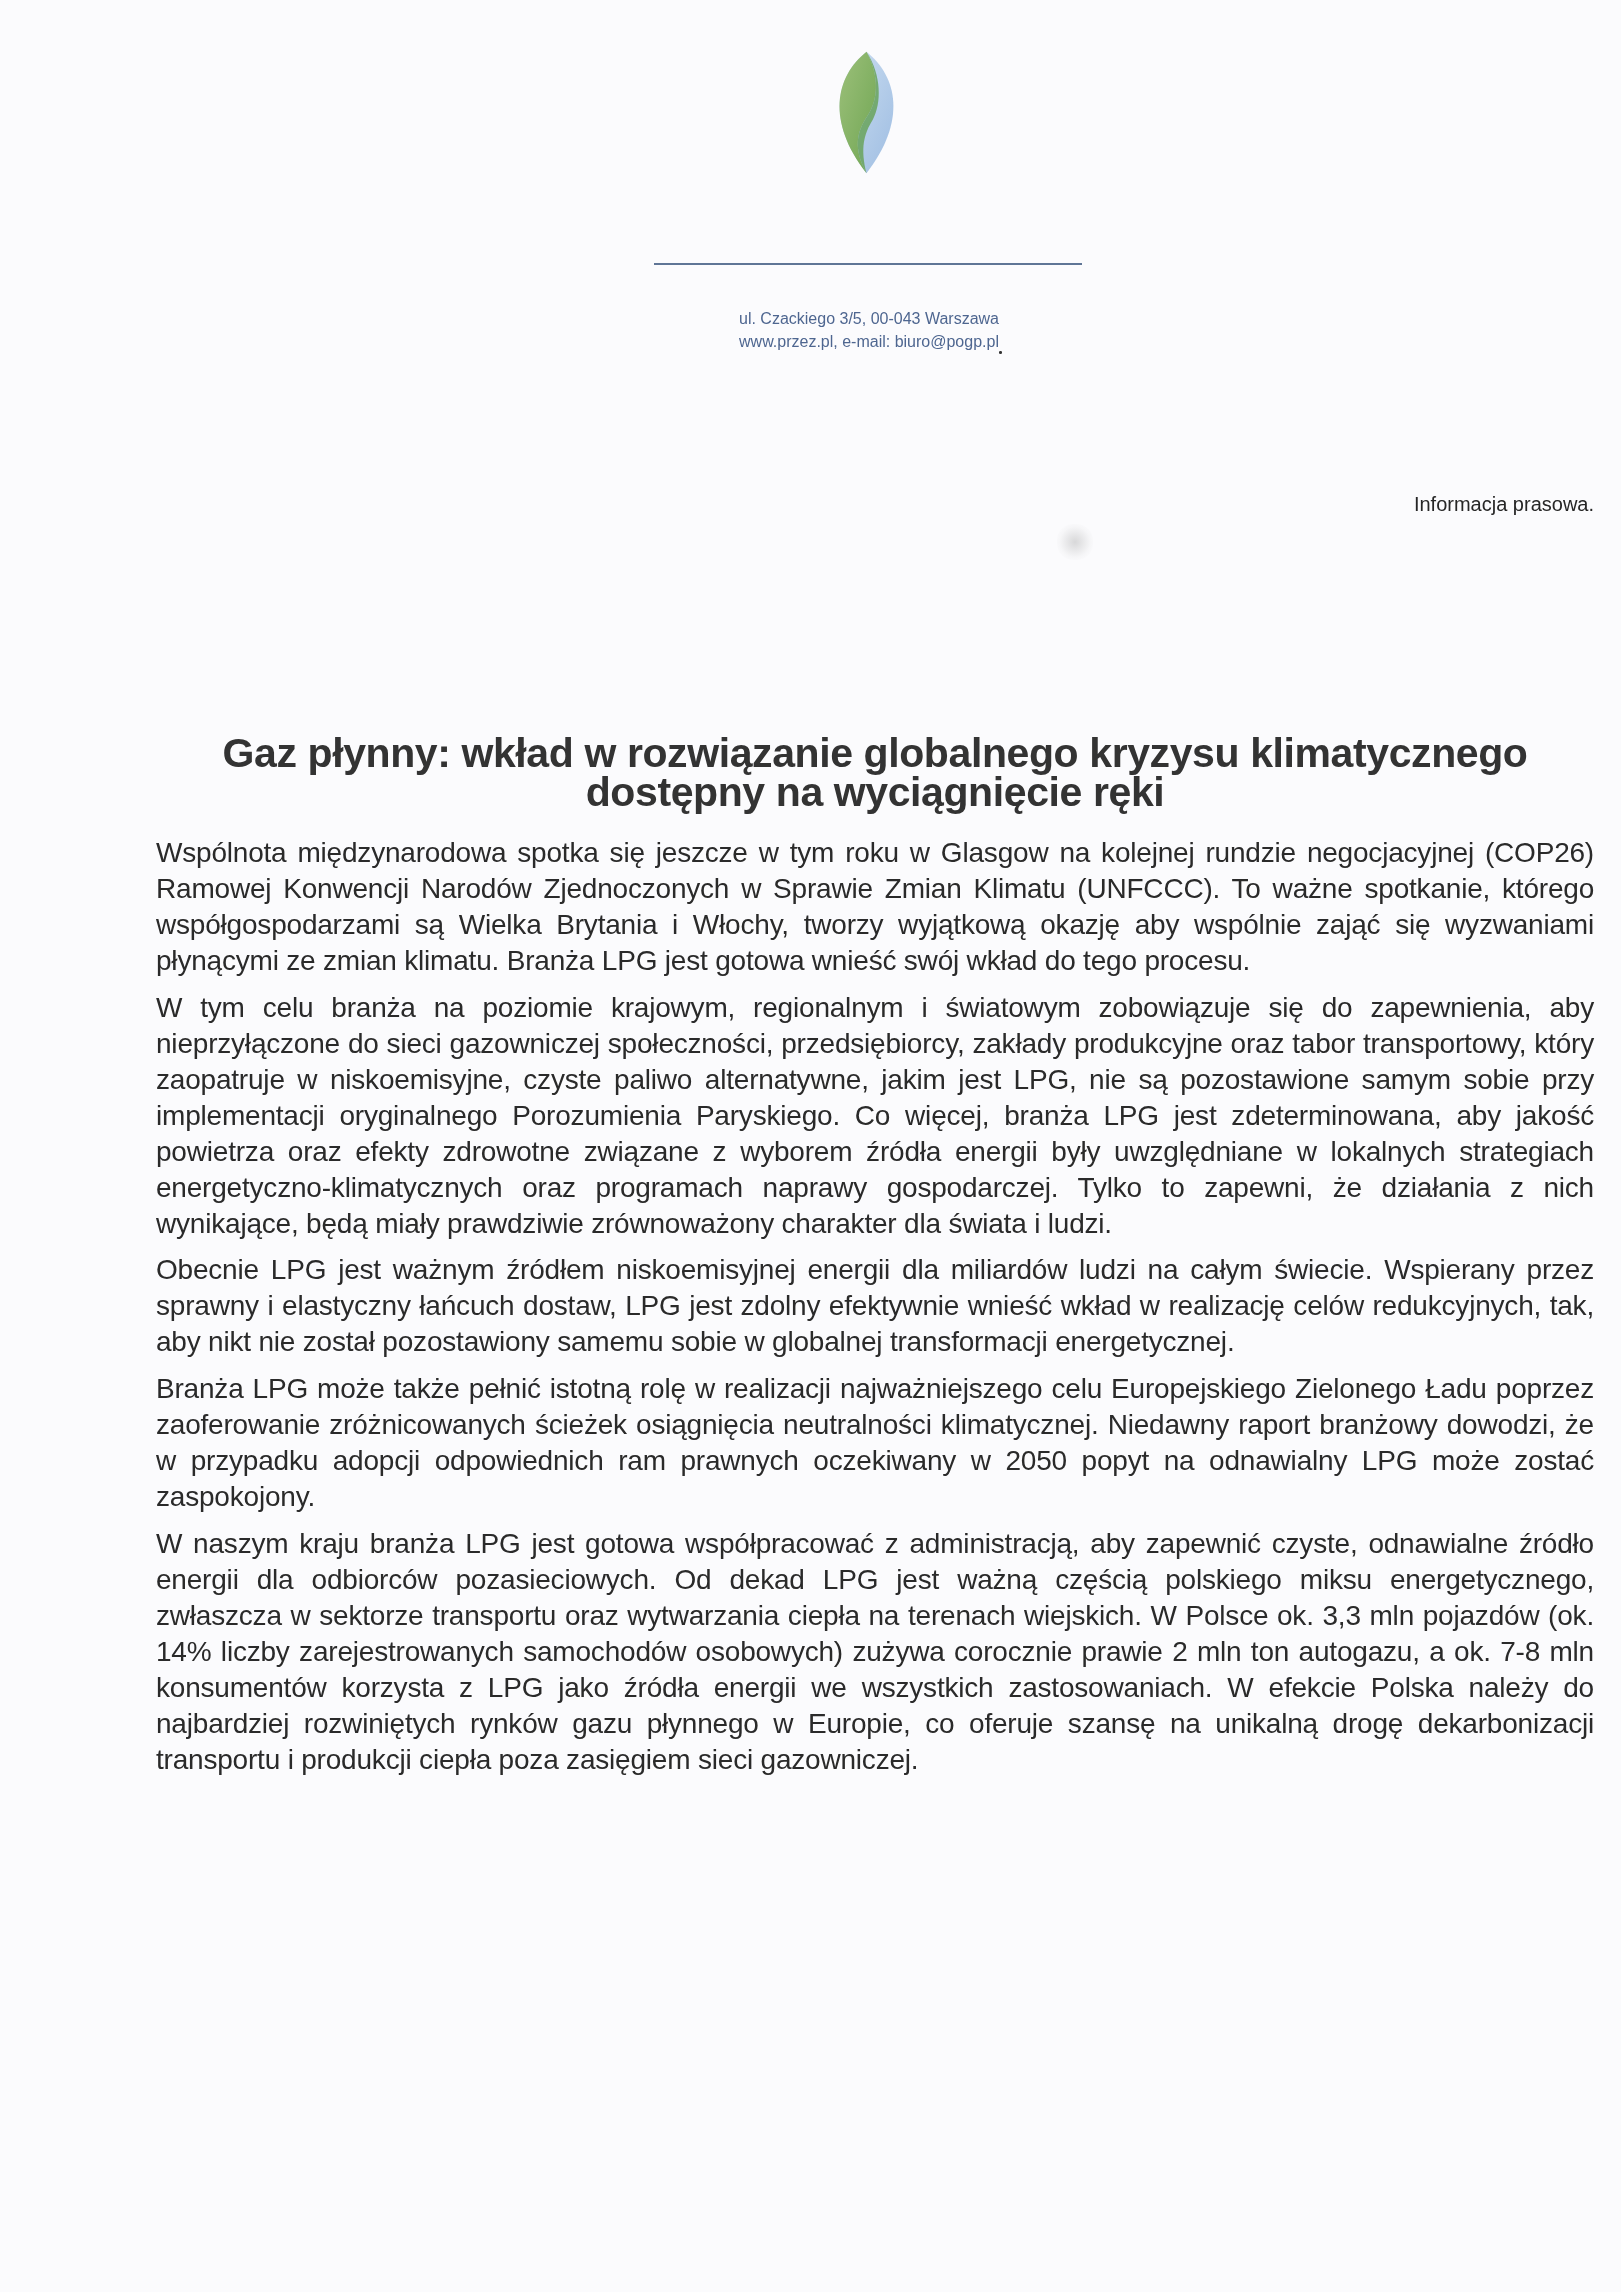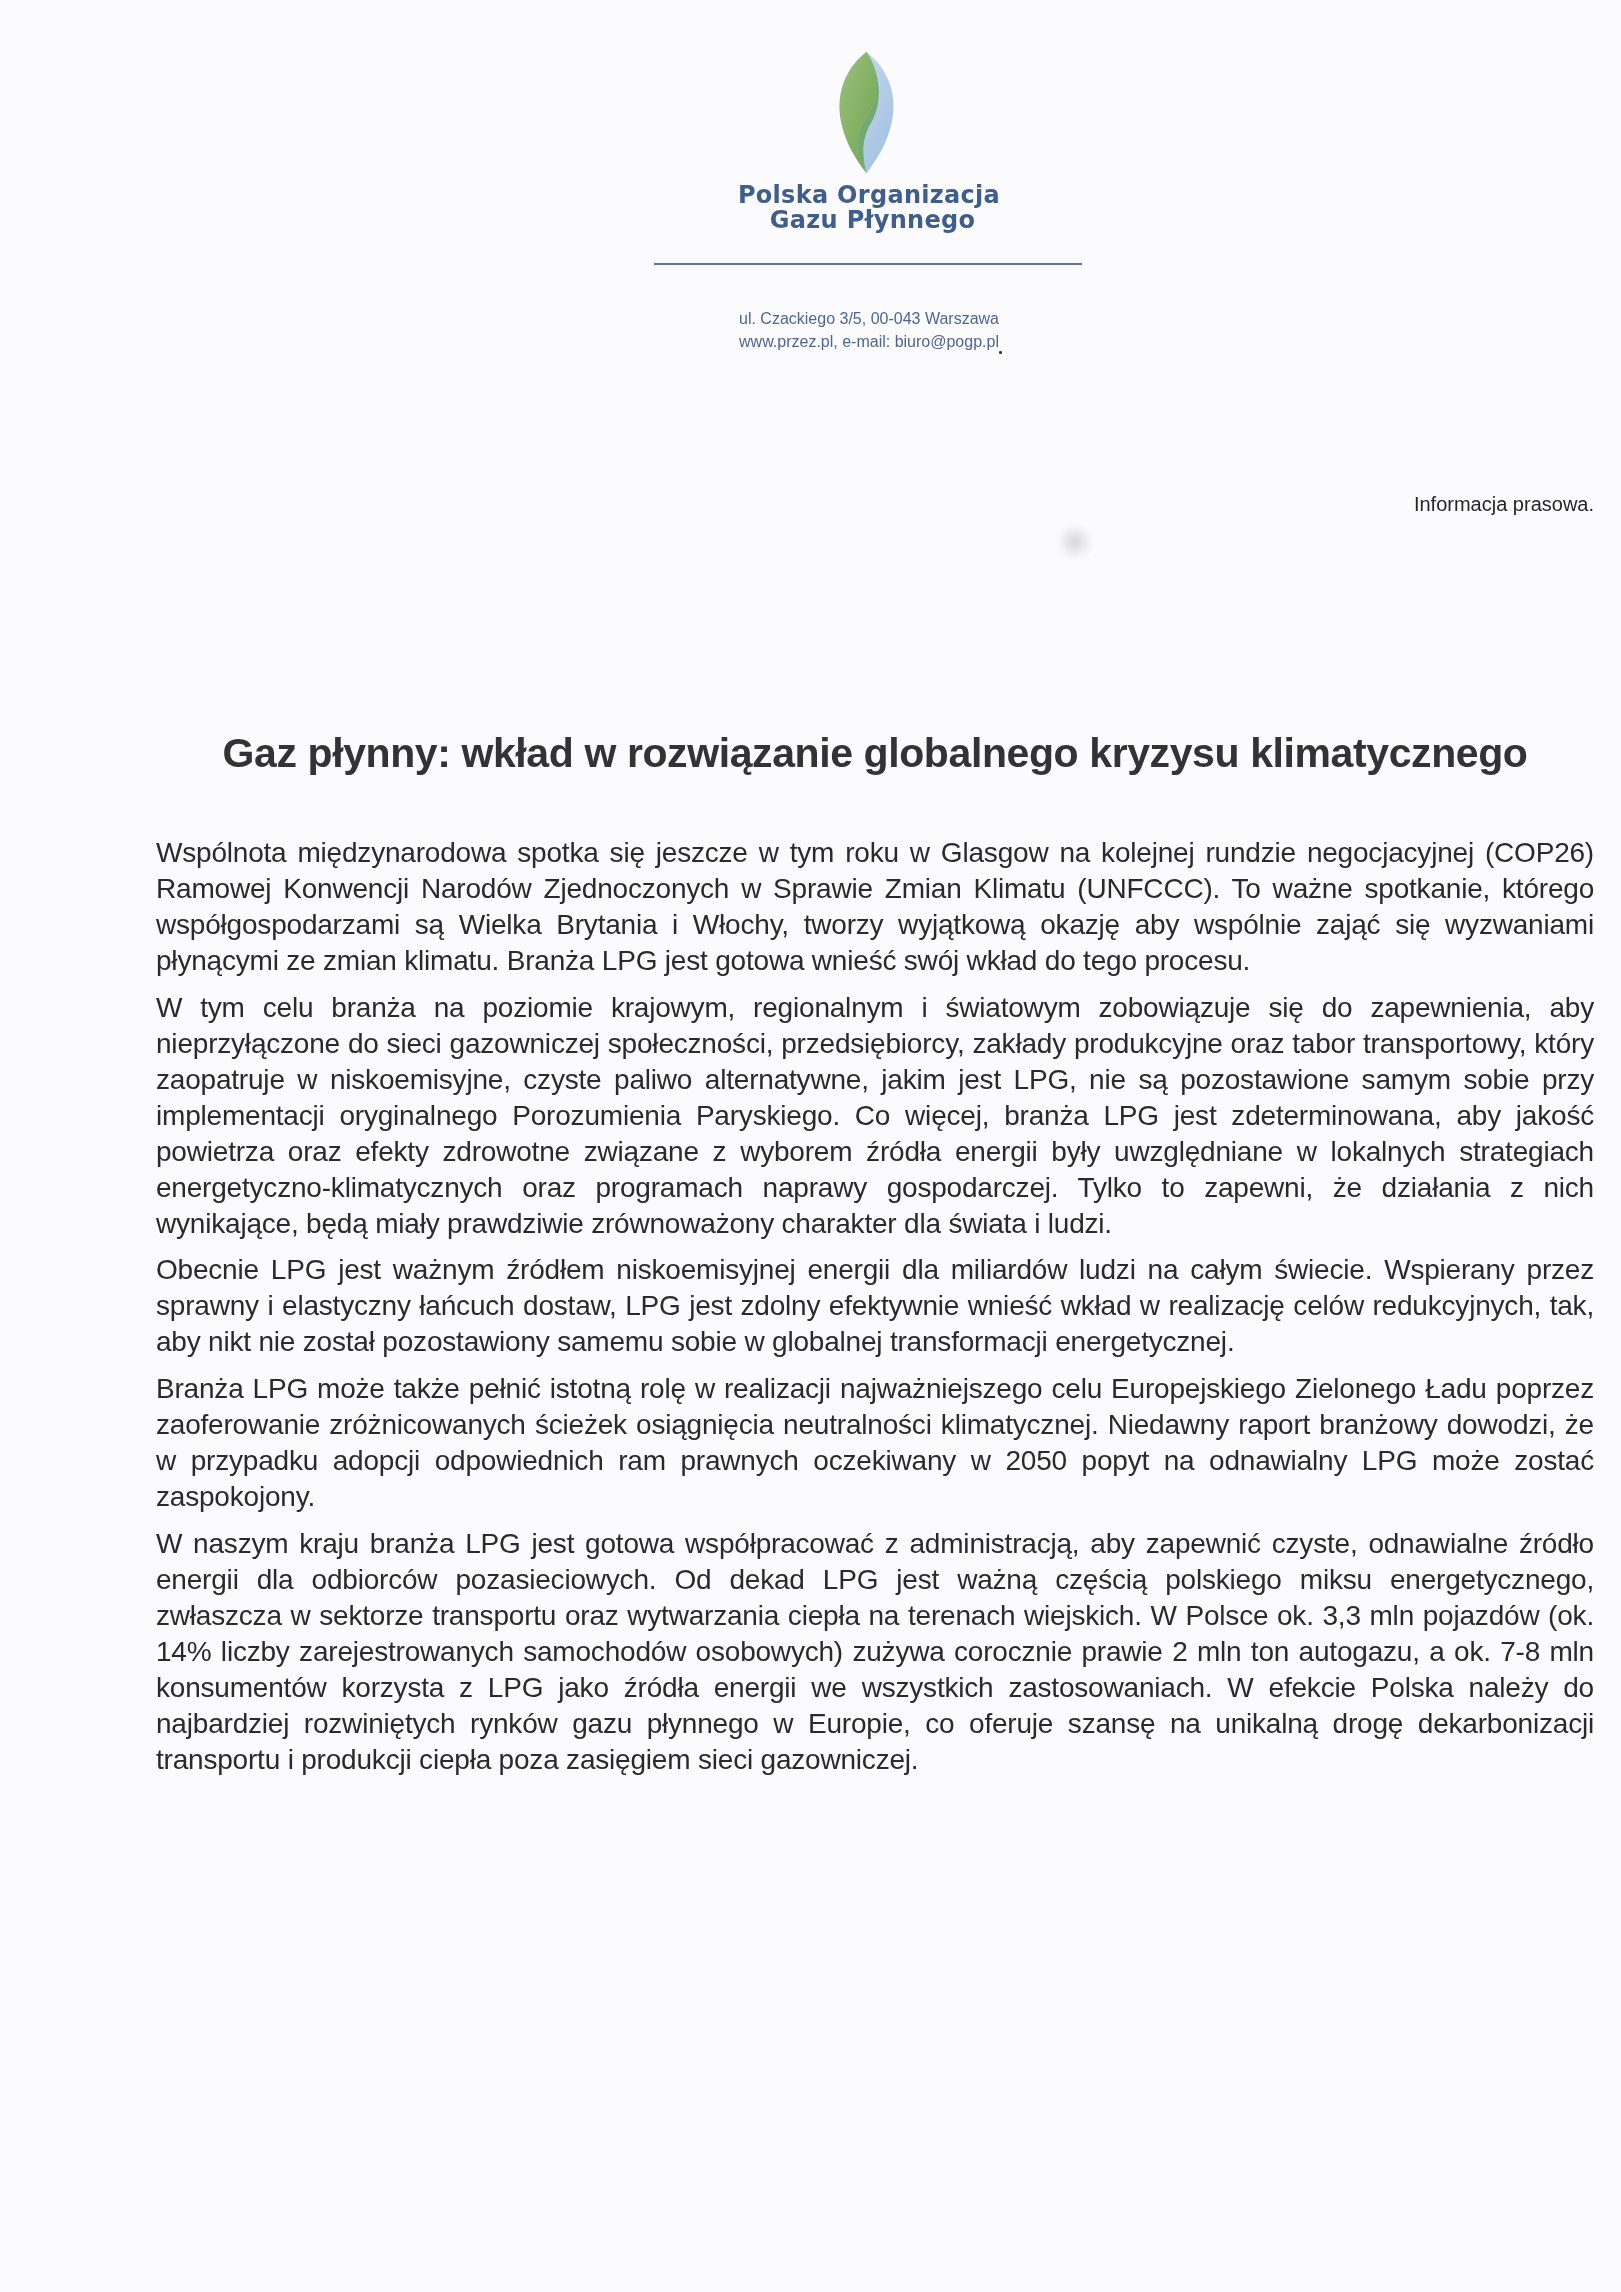--- a/index.html
+++ b/index.html
@@ -160,39 +160,36 @@
         </linearGradient>
       </defs>
 
       <path d="M45 2 C 10 30, 0 80, 45 138 C 90 80, 80 30, 45 2 Z" fill="url(#gRight)"></path>
 
       <path d="M45 2 C 10 30, 0 80, 45 138 C 30 110, 34 92, 46 74 C 58 56, 60 30, 45 2 Z" fill="url(#gLeft)"></path>
 
       <path d="M45 2 C 60 30, 58 56, 46 74 C 34 92, 30 110, 45 138 C 38 110, 42 94, 52 78 C 62 60, 62 28, 45 2 Z" fill="#5f9e48" opacity="0.75"></path>
     </svg>
 
-    <div class="org-name">
-      <span>Polska Organizacja</span>
-      <span class="line2">Gazu Płynnego</span>
-    </div>
 
     <div class="letterhead-rule"></div>
 
     <div class="contact">
       <span>ul. Czackiego 3/5, 00-043 Warszawa</span>
       <span>www.przez.pl, e-mail: biuro@pogp.pl</span>
     </div>
   </div>
   <div class="dot-mark"></div>
 
   <div class="smudge"></div>
   <div class="press-label">Informacja prasowa.</div>
 
   <h1 class="headline">
     <span>Gaz płynny: wkład w rozwiązanie globalnego kryzysu klimatycznego</span>
+    <span>dostępny na wyciągnięcie ręki</span>
   </h1>
 
   <div class="body">
     <p>Wspólnota międzynarodowa spotka się jeszcze w tym roku w Glasgow na kolejnej rundzie negocjacyjnej (COP26) Ramowej Konwencji Narodów Zjednoczonych w Sprawie Zmian Klimatu (UNFCCC). To ważne spotkanie, którego współgospodarzami są Wielka Brytania i Włochy, tworzy wyjątkową okazję aby wspólnie zająć się wyzwaniami płynącymi ze zmian klimatu. Branża LPG jest gotowa wnieść swój wkład do tego procesu.</p>
     <p>W tym celu branża na poziomie krajowym, regionalnym i światowym zobowiązuje się do zapewnienia, aby nieprzyłączone do sieci gazowniczej społeczności, przedsiębiorcy, zakłady produkcyjne oraz tabor transportowy, który zaopatruje w niskoemisyjne, czyste paliwo alternatywne, jakim jest LPG, nie są pozostawione samym sobie przy implementacji oryginalnego Porozumienia Paryskiego. Co więcej, branża LPG jest zdeterminowana, aby jakość powietrza oraz efekty zdrowotne związane z wyborem źródła energii były uwzględniane w lokalnych strategiach energetyczno-klimatycznych oraz programach naprawy gospodarczej. Tylko to zapewni, że działania z nich wynikające, będą miały prawdziwie zrównoważony charakter dla świata i ludzi.</p>
     <p>Obecnie LPG jest ważnym źródłem niskoemisyjnej energii dla miliardów ludzi na całym świecie. Wspierany przez sprawny i elastyczny łańcuch dostaw, LPG jest zdolny efektywnie wnieść wkład w realizację celów redukcyjnych, tak, aby nikt nie został pozostawiony samemu sobie w globalnej transformacji energetycznej.</p>
     <p>Branża LPG może także pełnić istotną rolę w realizacji najważniejszego celu Europejskiego Zielonego Ładu poprzez zaoferowanie zróżnicowanych ścieżek osiągnięcia neutralności klimatycznej. Niedawny raport branżowy dowodzi, że w przypadku adopcji odpowiednich ram prawnych oczekiwany w 2050 popyt na odnawialny LPG może zostać zaspokojony.</p>
     <p>W naszym kraju branża LPG jest gotowa współpracować z administracją, aby zapewnić czyste, odnawialne źródło energii dla odbiorców pozasieciowych. Od dekad LPG jest ważną częścią polskiego miksu energetycznego, zwłaszcza w sektorze transportu oraz wytwarzania ciepła na terenach wiejskich. W Polsce ok. 3,3 mln pojazdów (ok. 14% liczby zarejestrowanych samochodów osobowych) zużywa corocznie prawie 2 mln ton autogazu, a ok. 7-8 mln konsumentów korzysta z LPG jako źródła energii we wszystkich zastosowaniach. W efekcie Polska należy do najbardziej rozwiniętych rynków gazu płynnego w Europie, co oferuje szansę na unikalną drogę dekarbonizacji transportu i produkcji ciepła poza zasięgiem sieci gazowniczej.</p>
   </div>
 

